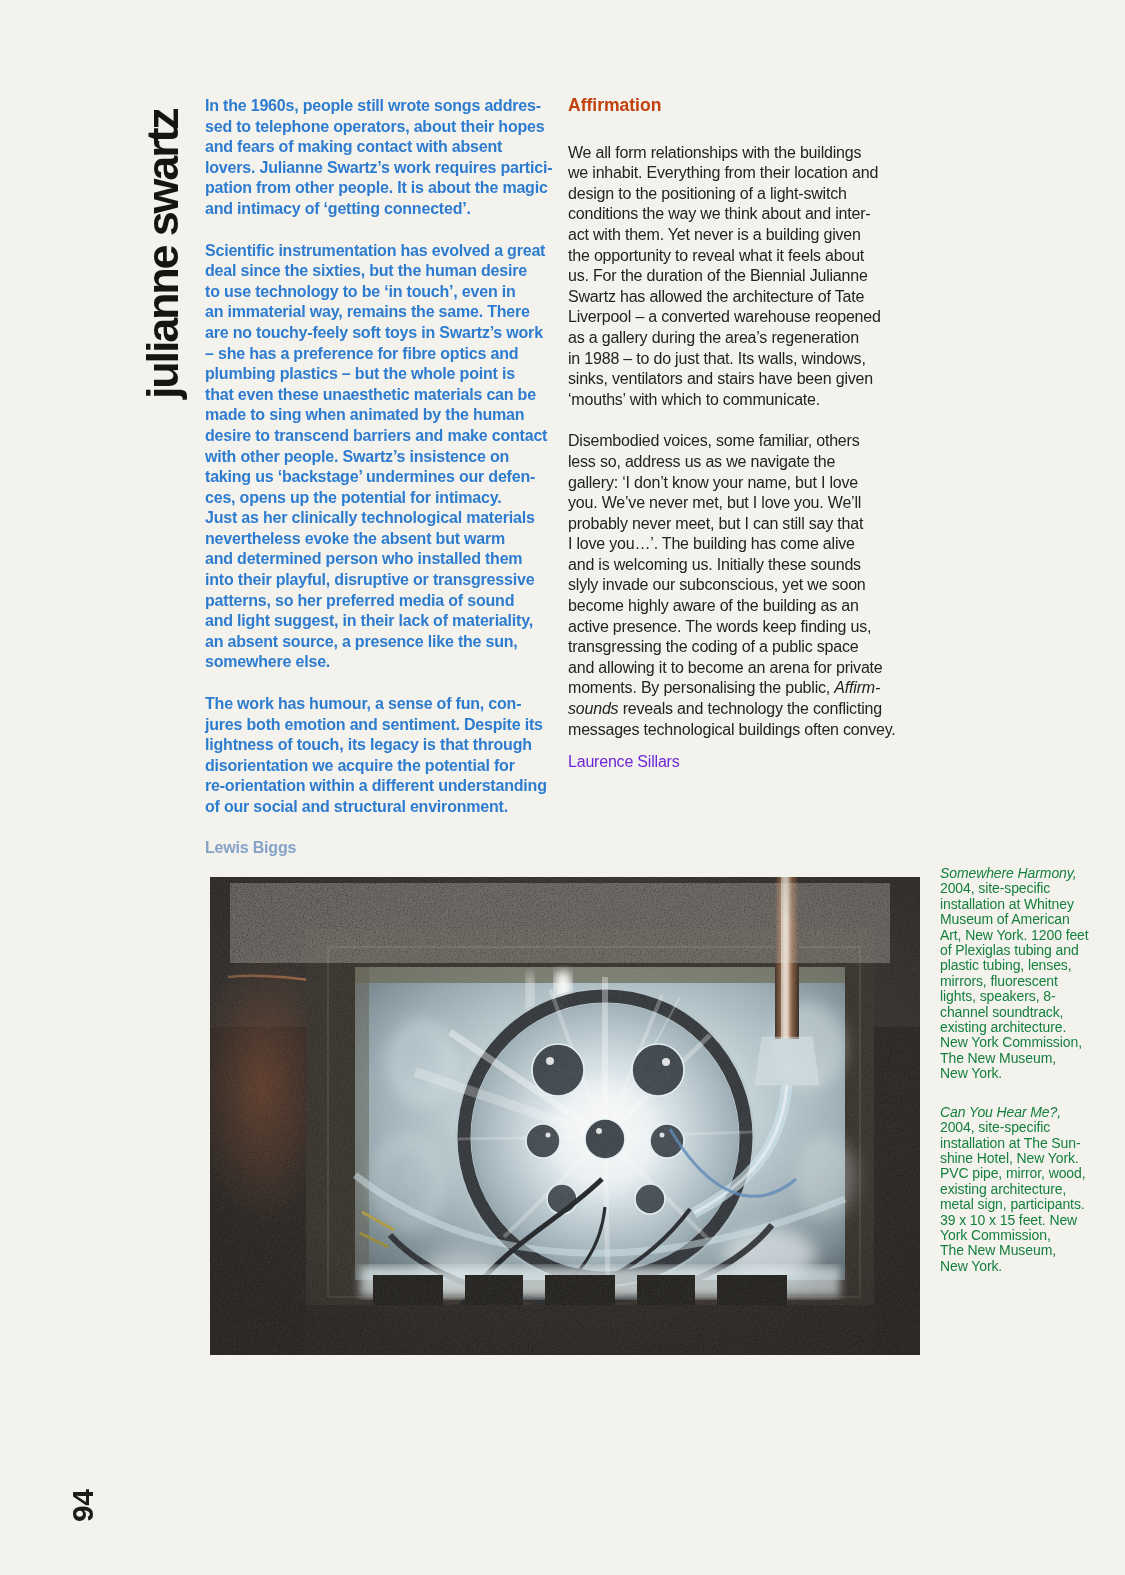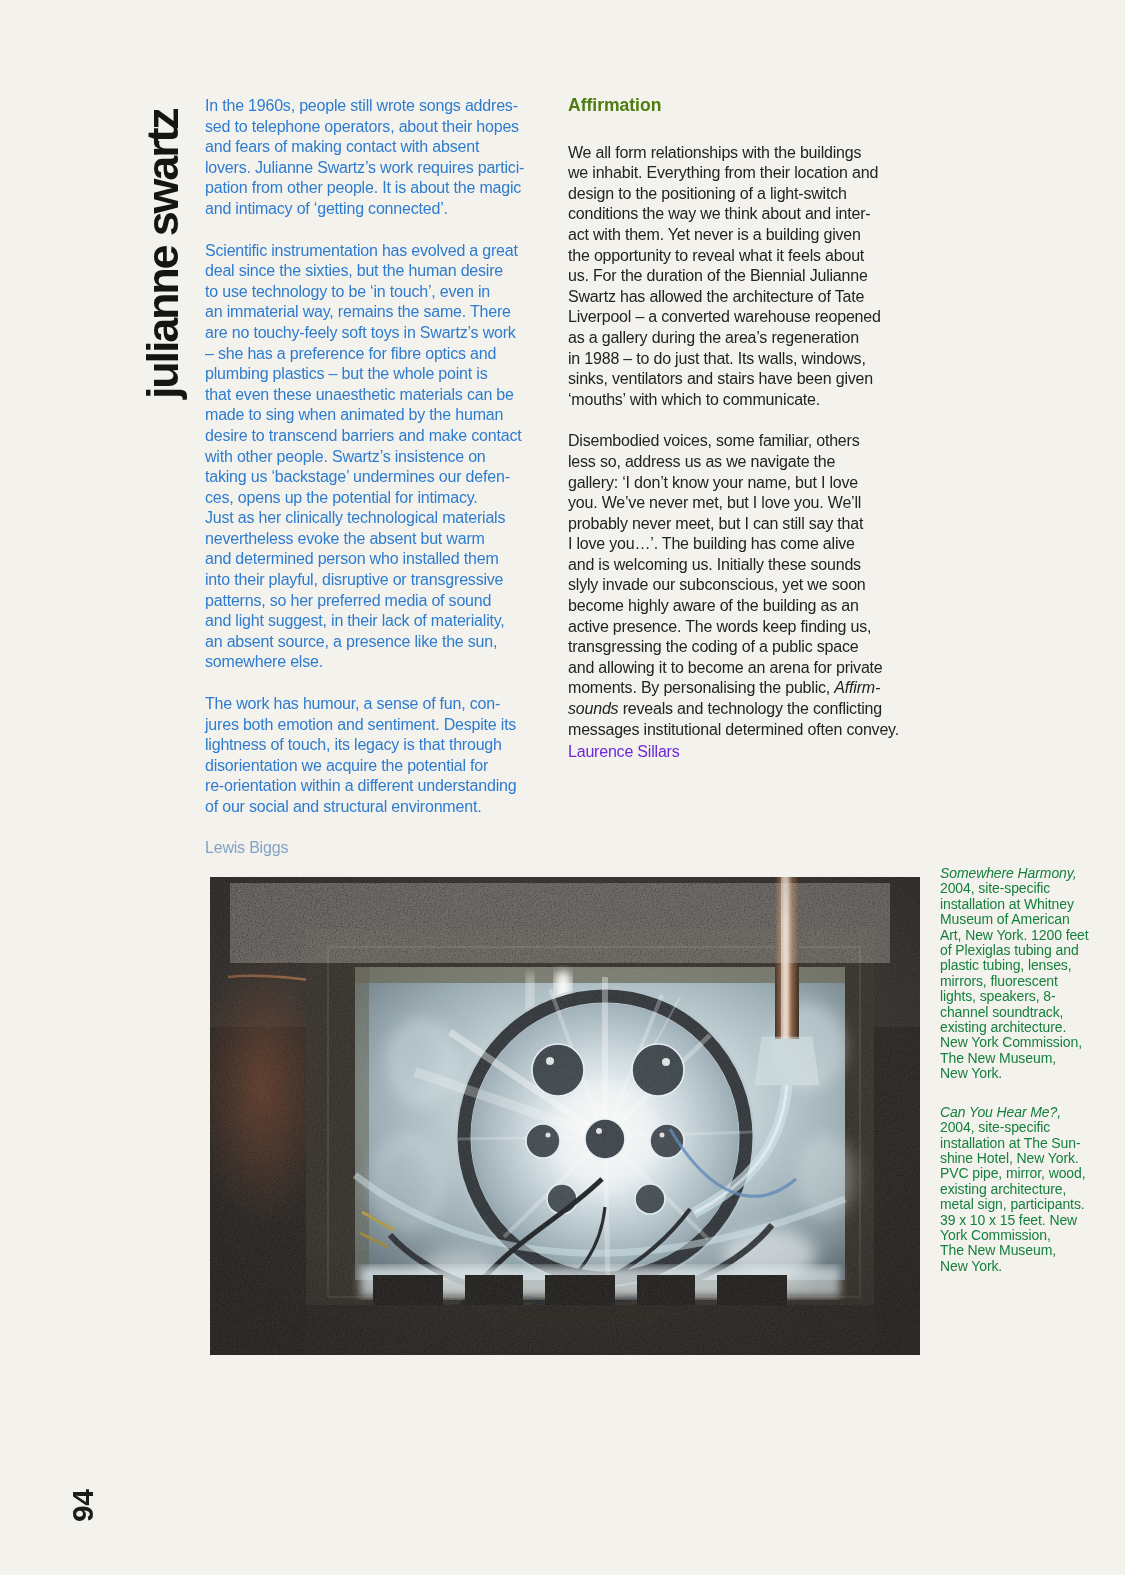--- a/index.html
+++ b/index.html
@@ -13,23 +13,23 @@
   
   .artist-title{
     position:absolute;left:137px;top:399px;
     transform:rotate(-90deg);transform-origin:0 0;
     font-size:45px;font-weight:bold;color:#151513;
     letter-spacing:-2.2px;white-space:nowrap;
   }
   
   .col{position:absolute;font-size:16px;line-height:20.6px;letter-spacing:-0.2px;}
   .col p{margin:0 0 21px 0;white-space:pre-line;}
-  .left-col{left:205px;top:96px;width:372px;color:#2d7cd0;}
+  .left-col{left:205px;top:96px;width:372px;color:#2d7cd0;font-weight:bold;}
   .right-col{left:568px;top:95px;width:398px;color:#232320;}
-  .right-col .heading{font-weight:bold;font-size:17.5px;letter-spacing:0;margin:0 0 27px 0;color:#4d7c0f;}
+  .right-col .heading{font-weight:bold;font-size:17.5px;letter-spacing:0;margin:0 0 27px 0;color:#c2410c;}
   .byline-blue{color:#84a2c6;margin-top:20px;}
   .byline-grey{color:#6d28d9;}
   .line{white-space:pre;}
   .it{font-style:italic;}
   
   .photo{
     position:absolute;left:210px;top:877px;width:710px;height:478px;
     background:#0e0b09;
   }
   .photo svg{display:block;width:100%;height:100%;}
@@ -99,36 +99,36 @@
 conditions the way we think about and inter-
 act with them. Yet never is a building given
 the opportunity to reveal what it feels about
 us. For the duration of the Biennial Julianne
 Swartz has allowed the architecture of Tate
 Liverpool – a converted warehouse reopened
 as a gallery during the area’s regeneration
 in 1988 – to do just that. Its walls, windows,
 sinks, ventilators and stairs have been given
 ‘mouths’ with which to communicate.</p>
-    <div style="margin-bottom:2px">
+    <div style="margin-bottom:12px">
       <div style="white-space:pre-line">Disembodied voices, some familiar, others
 less so, address us as we navigate the
 gallery: ‘I don’t know your name, but I love
 you. We’ve never met, but I love you. We’ll
 probably never meet, but I can still say that
 I love you…’. The building has come alive
 and is welcoming us. Initially these sounds
 slyly invade our subconscious, yet we soon
 become highly aware of the building as an
 active presence. The words keep finding us,
 transgressing the coding of a public space
 and allowing it to become an arena for private</div>
       <div class="line"><span>moments. By personalising the public, </span><span class="it">Affirm-</span></div>
       <div class="line"><span class="it">sounds</span><span> reveals and technology the conflicting</span></div>
-      <div class="line">messages institutional determined often convey.</div>
+      <div class="line">messages technological buildings often convey.</div>
     </div>
     <div class="byline-grey">Laurence Sillars</div>
   </div>
 
   <div class="photo">
     <svg viewBox="0 0 710 478" preserveAspectRatio="none">
       <defs>
         <radialGradient id="gInterior" cx="52%" cy="45%" r="70%">
           <stop offset="0%" stop-color="#eef5f7"></stop>
           <stop offset="38%" stop-color="#c4d5db"></stop>

